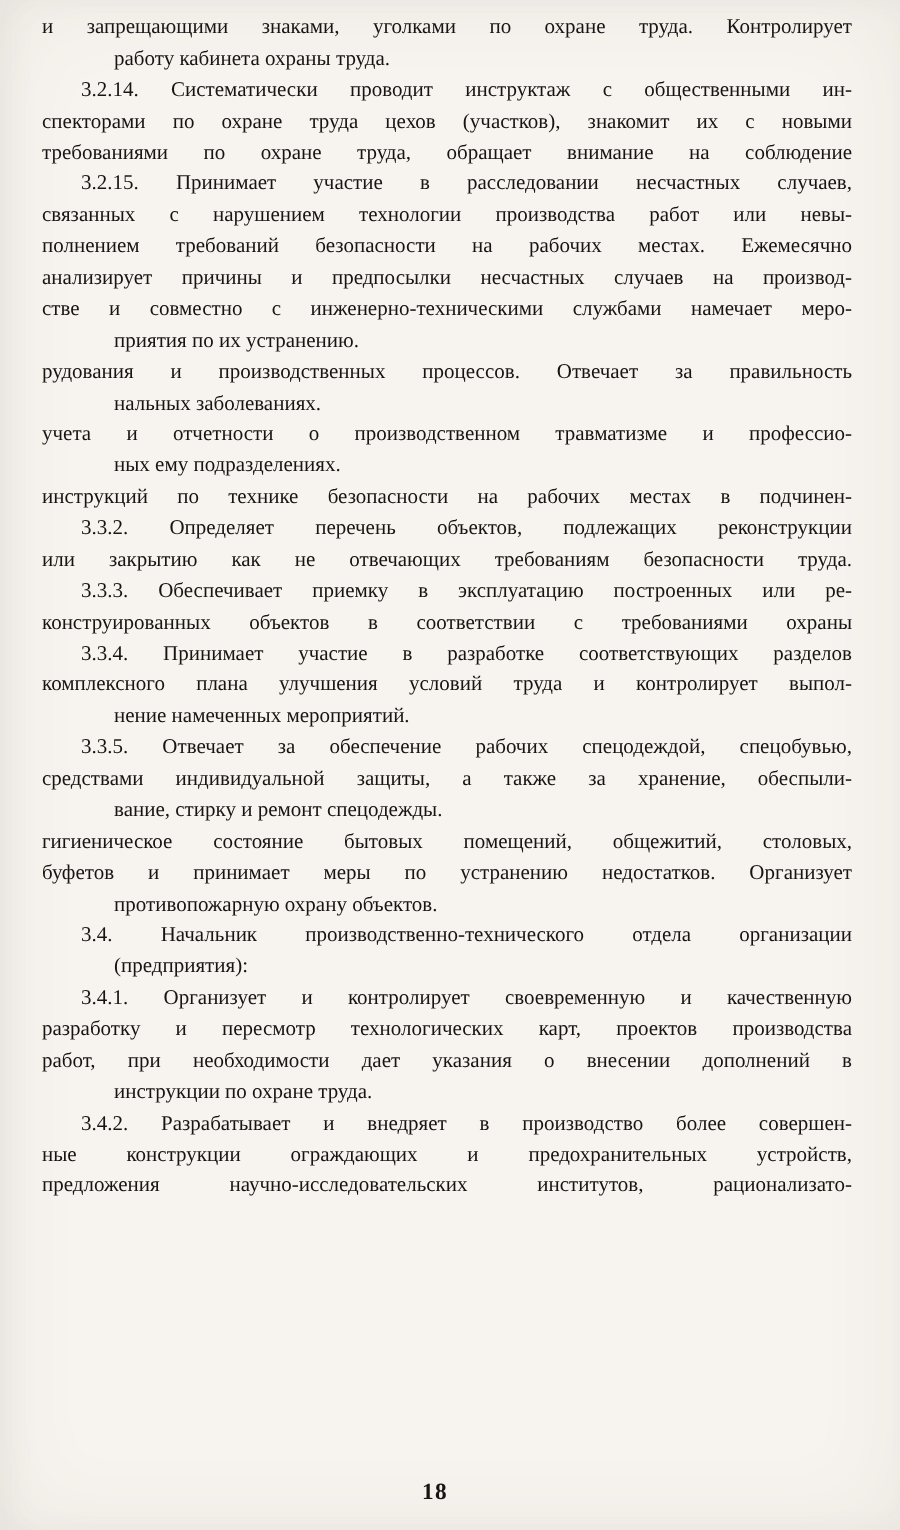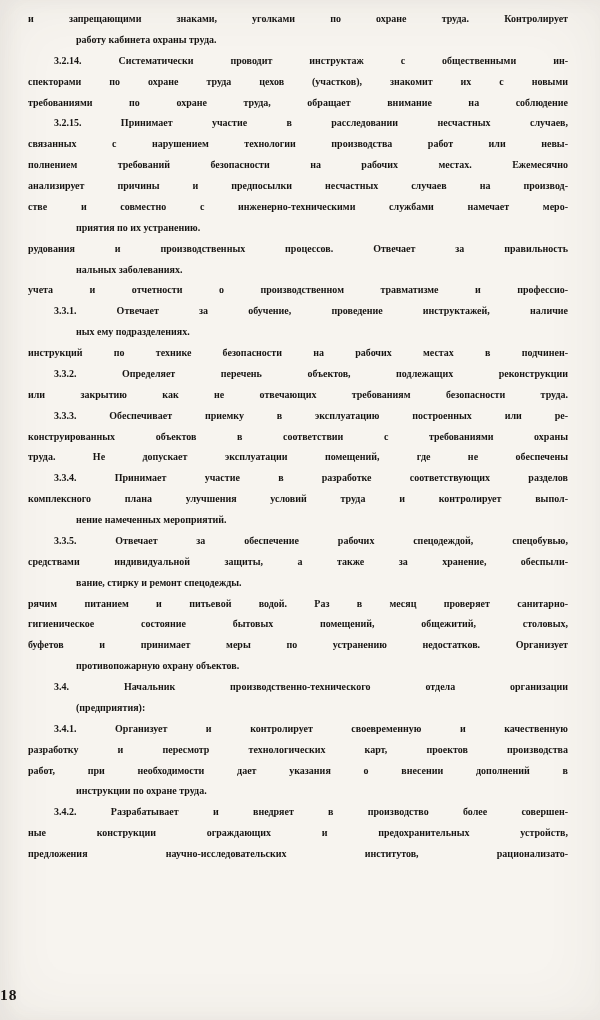--- a/index.html
+++ b/index.html
@@ -17,39 +17,40 @@
     width: 600px;
     height: 1020px;
     box-sizing: border-box;
     padding: 9px 32px 0 28px;
     box-shadow: inset 0 0 60px rgba(90,80,70,0.07), inset 8px 0 18px rgba(90,80,70,0.05);
   }
   .text-block {
     width: 100%;
   }
   .line {
-    font-size: 10px;
+    font-size: 14px;
     line-height: 20.87px;
-    font-weight: 700;
+    font-weight: 400;
     text-align: justify;
     text-align-last: justify;
     white-space: normal;
   }
   .line.indent {
     text-indent: 26px;
   }
   .line.endpar {
     text-align-last: left;
     margin-left: 48px;
   }
   .page-number {
     position: absolute;
     left: 0;
     right: 20px;
     bottom: 16px;
+    text-align: center;
     font-size: 15.5px;
     font-weight: 700;
     letter-spacing: 1px;
   }
 </style>
 </head>
 <body style="background: rgb(247, 244, 239);">
 
 <div class="page" style="color: rgb(23, 21, 19);">
   <div class="text-block">
@@ -60,35 +61,32 @@
       <div class="line">требованиями по охране труда, обращает внимание на соблюдение</div>
       <div class="line indent">3.2.15. Принимает участие в расследовании несчастных случаев,</div>
       <div class="line">связанных с нарушением технологии производства работ или невы-</div>
       <div class="line">полнением требований безопасности на рабочих местах. Ежемесячно</div>
       <div class="line">анализирует причины и предпосылки несчастных случаев на производ-</div>
       <div class="line">стве и совместно с инженерно-техническими службами намечает меро-</div>
       <div class="line endpar">приятия по их устранению.</div>
       <div class="line">рудования и производственных процессов. Отвечает за правильность</div>
       <div class="line endpar">нальных заболеваниях.</div>
       <div class="line">учета и отчетности о производственном травматизме и профессио-</div>
-      <div class="line indent">3.3.1. Отвечает за обучение, проведение инструктажей, наличие</div>
       <div class="line endpar">ных ему подразделениях.</div>
       <div class="line">инструкций по технике безопасности на рабочих местах в подчинен-</div>
       <div class="line indent">3.3.2. Определяет перечень объектов, подлежащих реконструкции</div>
       <div class="line">или закрытию как не отвечающих требованиям безопасности труда.</div>
       <div class="line indent">3.3.3. Обеспечивает приемку в эксплуатацию построенных или ре-</div>
       <div class="line">конструированных объектов в соответствии с требованиями охраны</div>
-      <div class="line">труда. Не допускает эксплуатации помещений, где не обеспечены</div>
       <div class="line indent">3.3.4. Принимает участие в разработке соответствующих разделов</div>
       <div class="line">комплексного плана улучшения условий труда и контролирует выпол-</div>
       <div class="line endpar">нение намеченных мероприятий.</div>
       <div class="line indent">3.3.5. Отвечает за обеспечение рабочих спецодеждой, спецобувью,</div>
       <div class="line">средствами индивидуальной защиты, а также за хранение, обеспыли-</div>
       <div class="line endpar">вание, стирку и ремонт спецодежды.</div>
-      <div class="line">рячим питанием и питьевой водой. Раз в месяц проверяет санитарно-</div>
       <div class="line">гигиеническое состояние бытовых помещений, общежитий, столовых,</div>
       <div class="line">буфетов и принимает меры по устранению недостатков. Организует</div>
       <div class="line endpar">противопожарную охрану объектов.</div>
       <div class="line indent">3.4. Начальник производственно-технического отдела организации</div>
       <div class="line endpar">(предприятия):</div>
       <div class="line indent">3.4.1. Организует и контролирует своевременную и качественную</div>
       <div class="line">разработку и пересмотр технологических карт, проектов производства</div>
       <div class="line">работ, при необходимости дает указания о внесении дополнений в</div>
       <div class="line endpar">инструкции по охране труда.</div>
       <div class="line indent">3.4.2. Разрабатывает и внедряет в производство более совершен-</div>

